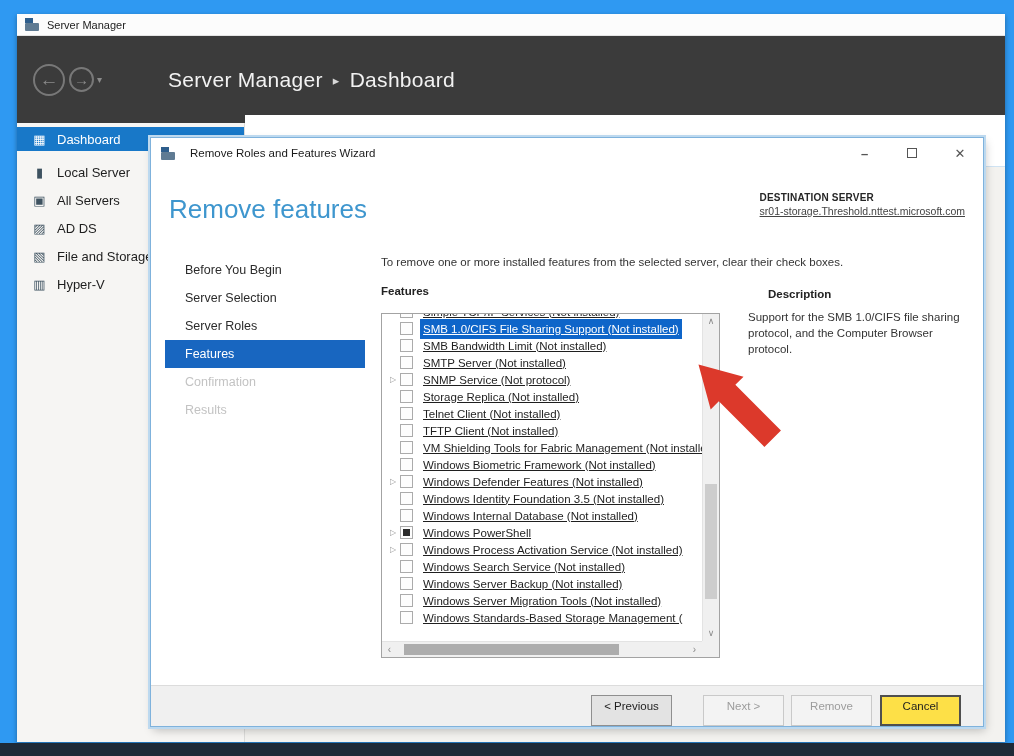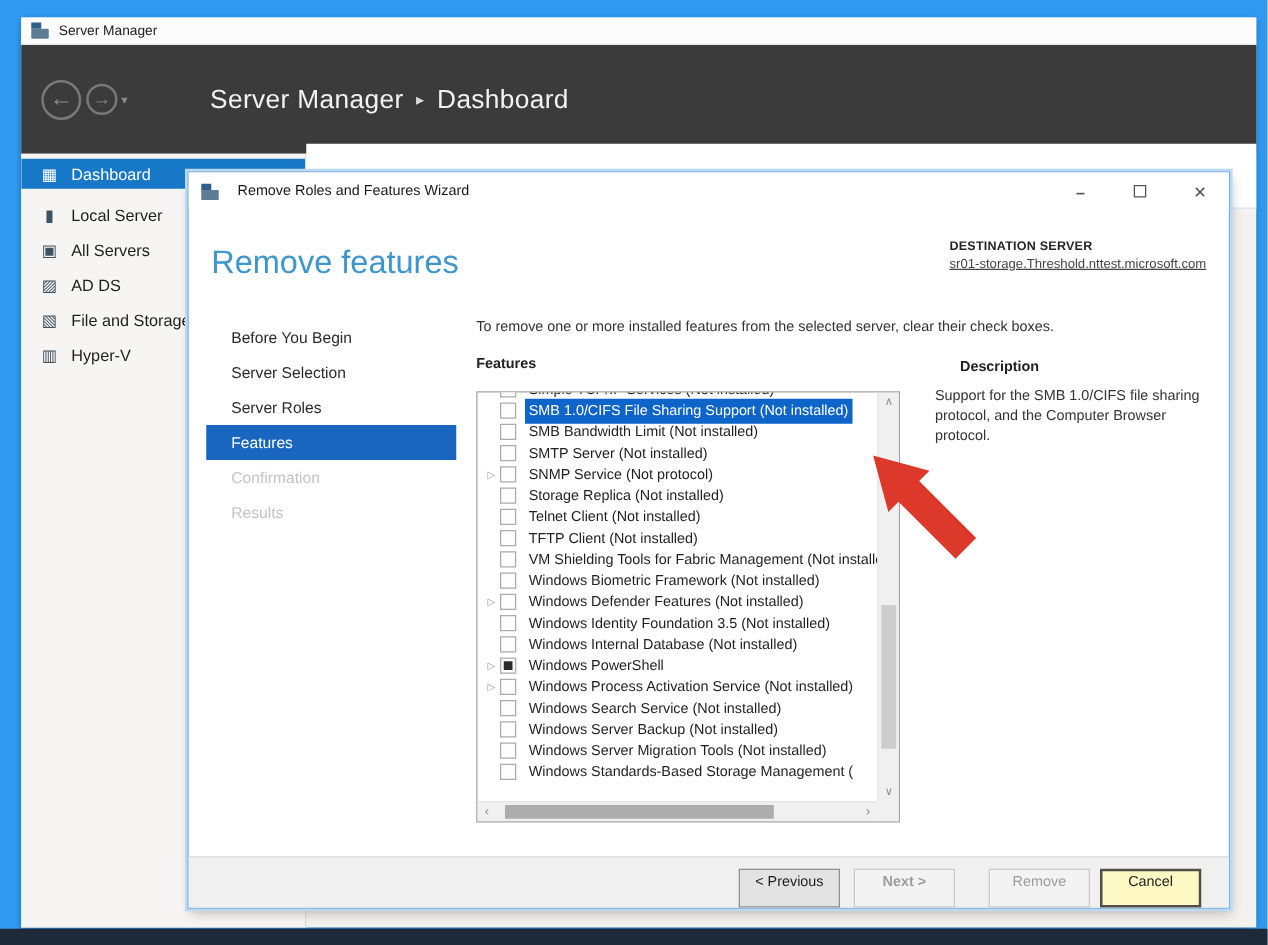--- a/index.html
+++ b/index.html
@@ -60,21 +60,21 @@
   #features-label { position:absolute; left:230px; top:147px; font-size:11.5px; font-weight:bold; color:#222; }
 
   
   #features-listbox { position:absolute; left:230px; top:175px; width:339px; height:345px; border:1px solid #A3A3A3; background:#fff; overflow:hidden; }
   #rows-clip { position:absolute; left:0; top:0; right:17px; bottom:16px; overflow:hidden; }
   #features-rows { position:absolute; left:0; top:-11px; right:0; }
   .feat-row { height:17px; display:flex; align-items:center; white-space:nowrap; }
   .expander { width:14px; text-align:center; font-size:8px; color:#9B9B9B; flex:none; margin-left:4px; }
   .checkbox { width:13px; height:13px; border:1px solid #ABABAB; background:#FDFDFD; flex:none; margin-right:7px; position:relative; }
   .checkbox.checked::after { content:""; position:absolute; left:2px; top:2px; right:2px; bottom:2px; background:#2B2B2B; }
-  .feat-label { font-size:11.5px; color:#1f1f1f; padding:4px 3px; overflow:hidden; }
+  .feat-label { font-size:11.5px; color:#1f1f1f; padding:4px 3px; overflow:hidden;text-decoration:underline; }
   .feat-label.selected { background:#0E65C9; color:#fff; }
 
   
   .vscroll { position:absolute; right:0; top:0; bottom:16px; width:17px; background:#F0F0F0; border-left:1px solid #E3E3E3; }
   .vscroll .arr { position:absolute; left:0; width:100%; height:15px; text-align:center; font-size:9px; color:#8A8A8A; line-height:15px; }
   .vscroll .arr.up { top:0; } .vscroll .arr.down { bottom:0; }
   .vscroll .thumb { position:absolute; left:2px; right:2px; top:170px; height:115px; background:#CDCDCD; }
   .hscroll { position:absolute; left:0; right:17px; bottom:0; height:16px; background:#F0F0F0; border-top:1px solid #E3E3E3; }
   .hscroll .arr { position:absolute; top:0; width:15px; height:100%; text-align:center; font-size:10px; color:#8A8A8A; line-height:15px; }
   .hscroll .arr.left { left:0; } .hscroll .arr.right { right:0; }
@@ -82,22 +82,22 @@
   #hv-corner { position:absolute; right:0; bottom:0; width:17px; height:16px; background:#F0F0F0; }
 
   
   #desc-label { position:absolute; left:597px; top:150px; font-size:11.5px; font-weight:bold; color:#222;margin-left:20px; }
   #desc-text { position:absolute; left:597px; top:172px; width:218px; font-size:11.5px; color:#333; line-height:1.38; }
 
   
   #wz-footer { position:absolute; left:0; right:0; bottom:0; height:41px; background:#F0F0F0; border-top:1px solid #DCDCDC; }
   .btn { position:absolute; top:9px; height:31px; width:81px; font-size:11.5px; text-align:center; line-height:21px; background:#E3E3E3; border:1px solid #8F8F8F; color:#1e1e1e; }
   .btn.disabled { background:#F3F3F3; border-color:#C9C9C9; color:#9C9C9C; }
-  .btn.default { border:2px solid #4F4F4F; line-height:19px; background:#fef9c3; }
-  #btn-previous { left:440px; } #btn-next { left:532px;font-weight:bold; } #btn-remove { left:640px; } #btn-cancel { left:729px; }
+  .btn.default { border:2px solid #4F4F4F; line-height:19px; background:#fde047; }
+  #btn-previous { left:440px; } #btn-next { left:552px; } #btn-remove { left:640px; } #btn-cancel { left:729px; }
 
   
   #red-arrow { position:absolute; left:690px; top:356px; width:106px; height:106px; z-index:50; pointer-events:none; }
 </style>
 </head>
 <body>
 
 <div id="frame">
 
   <div id="sm-window">

